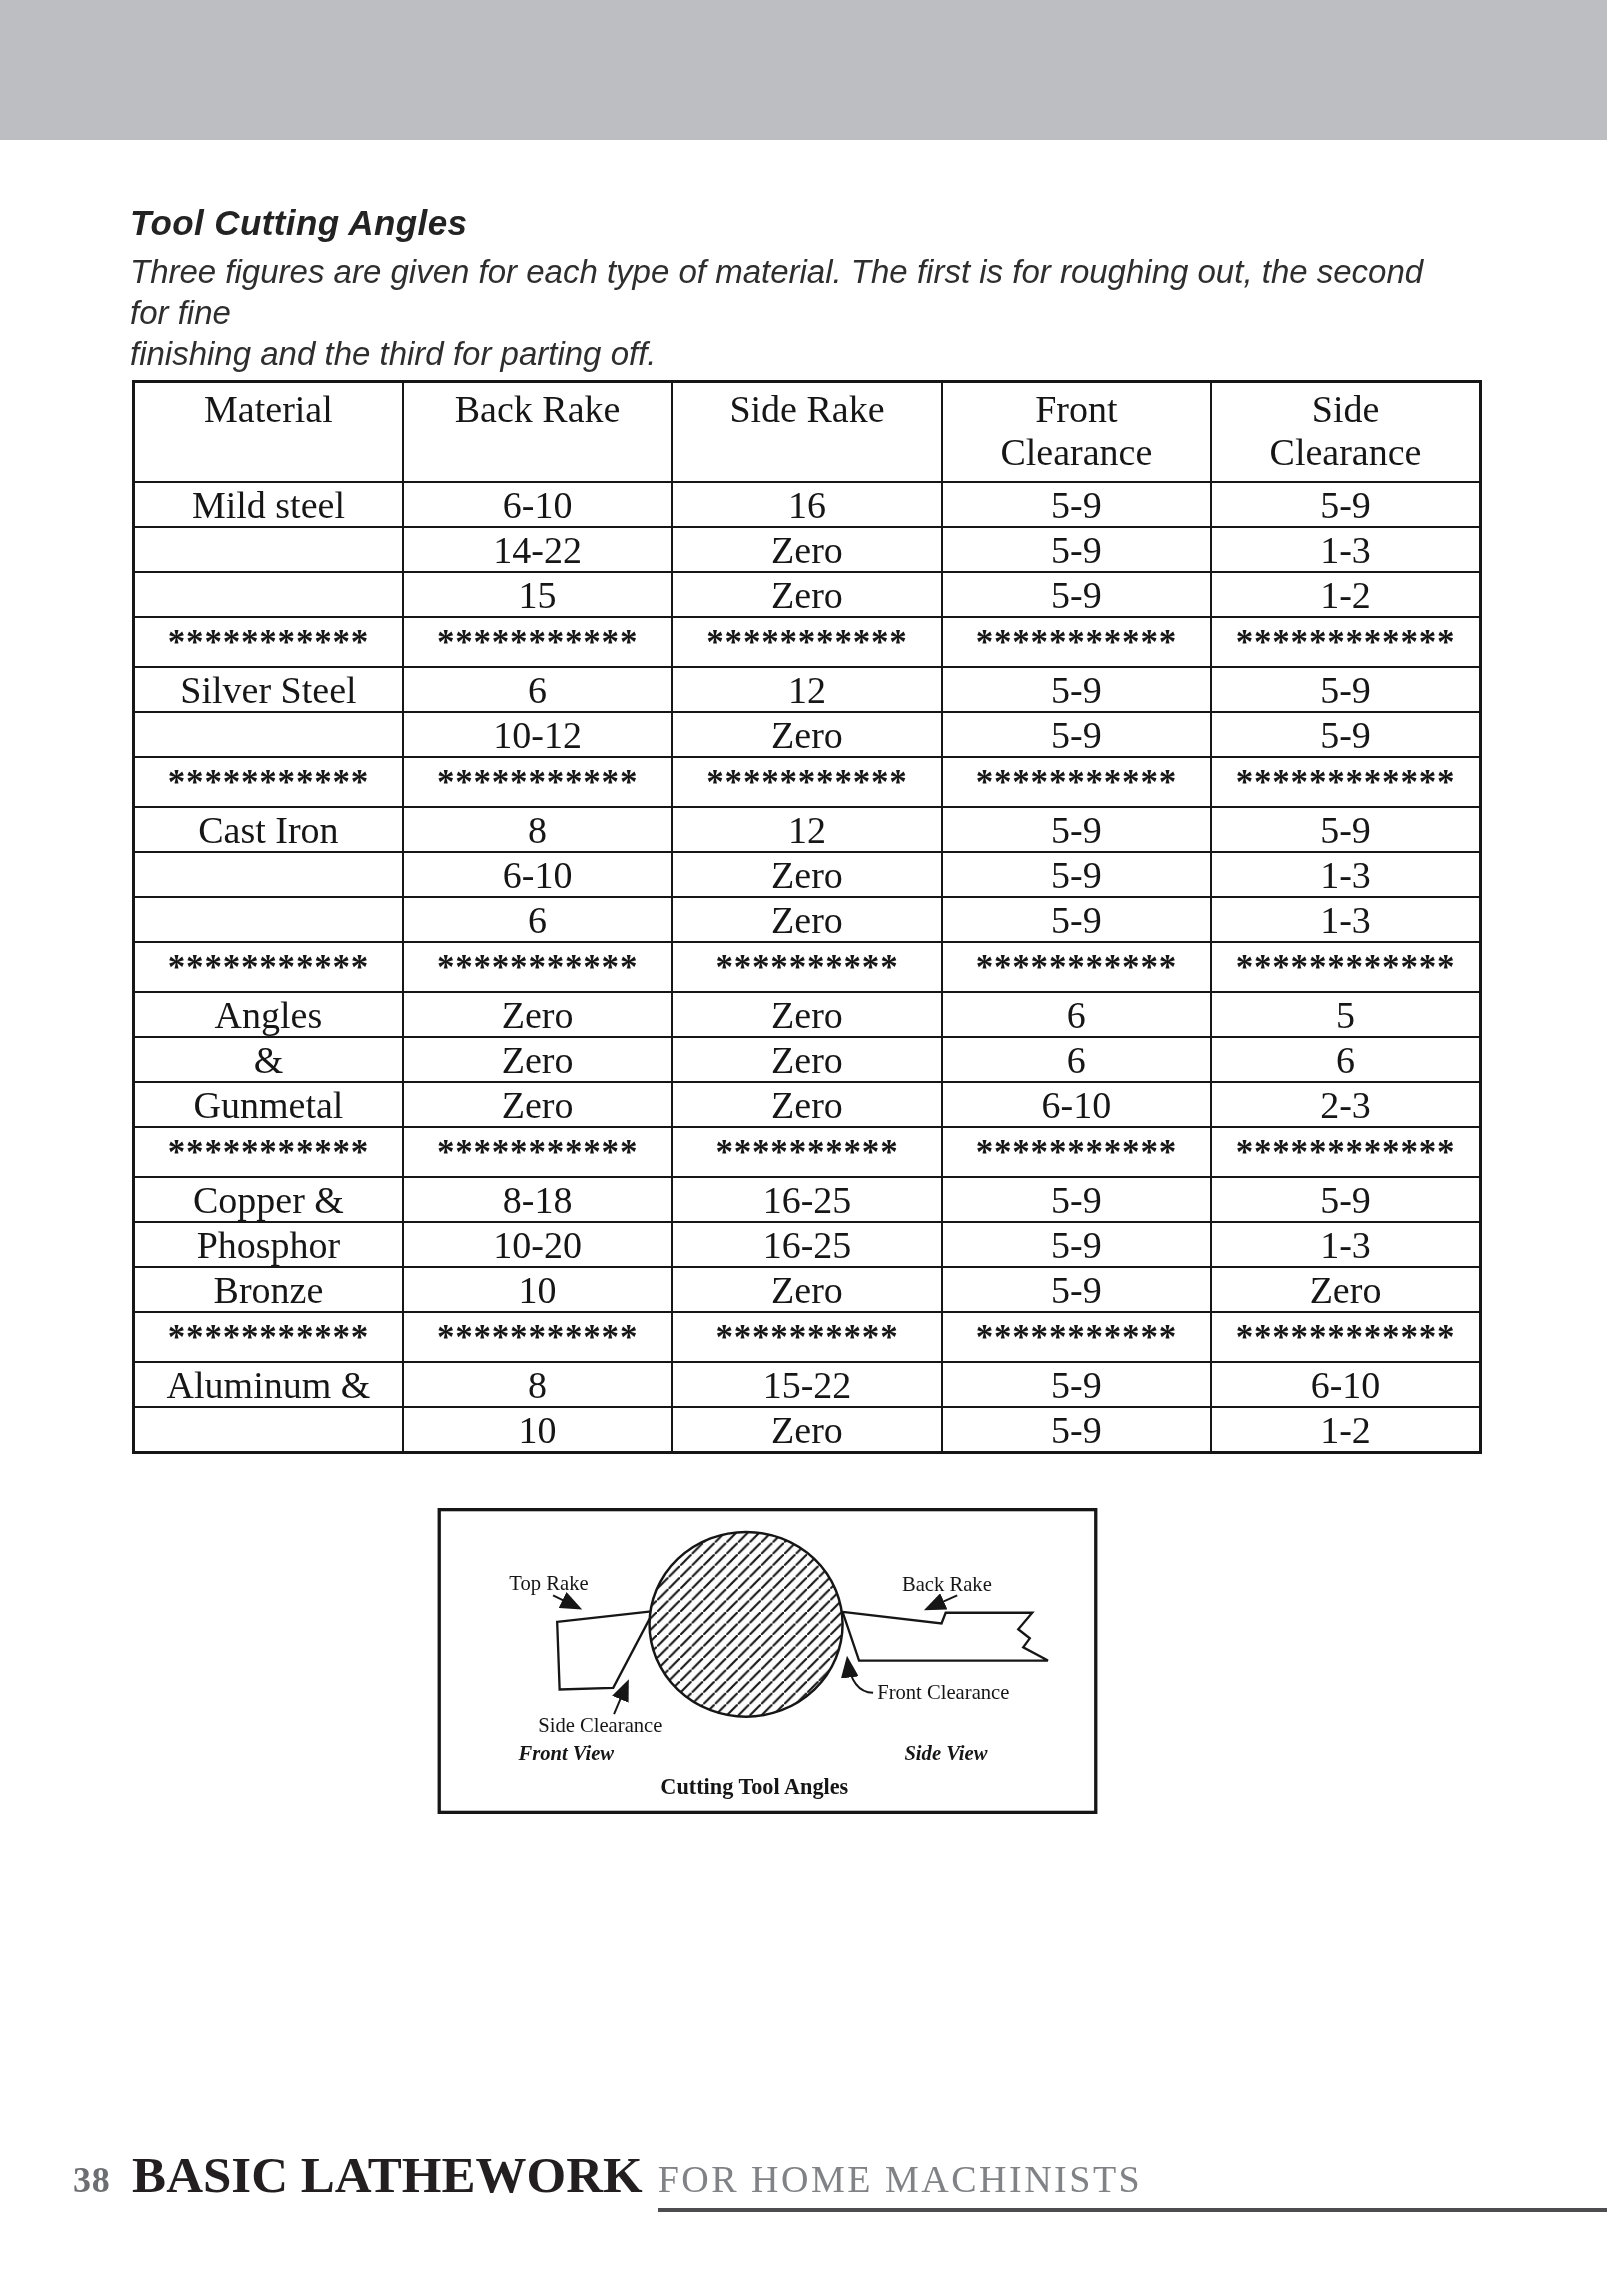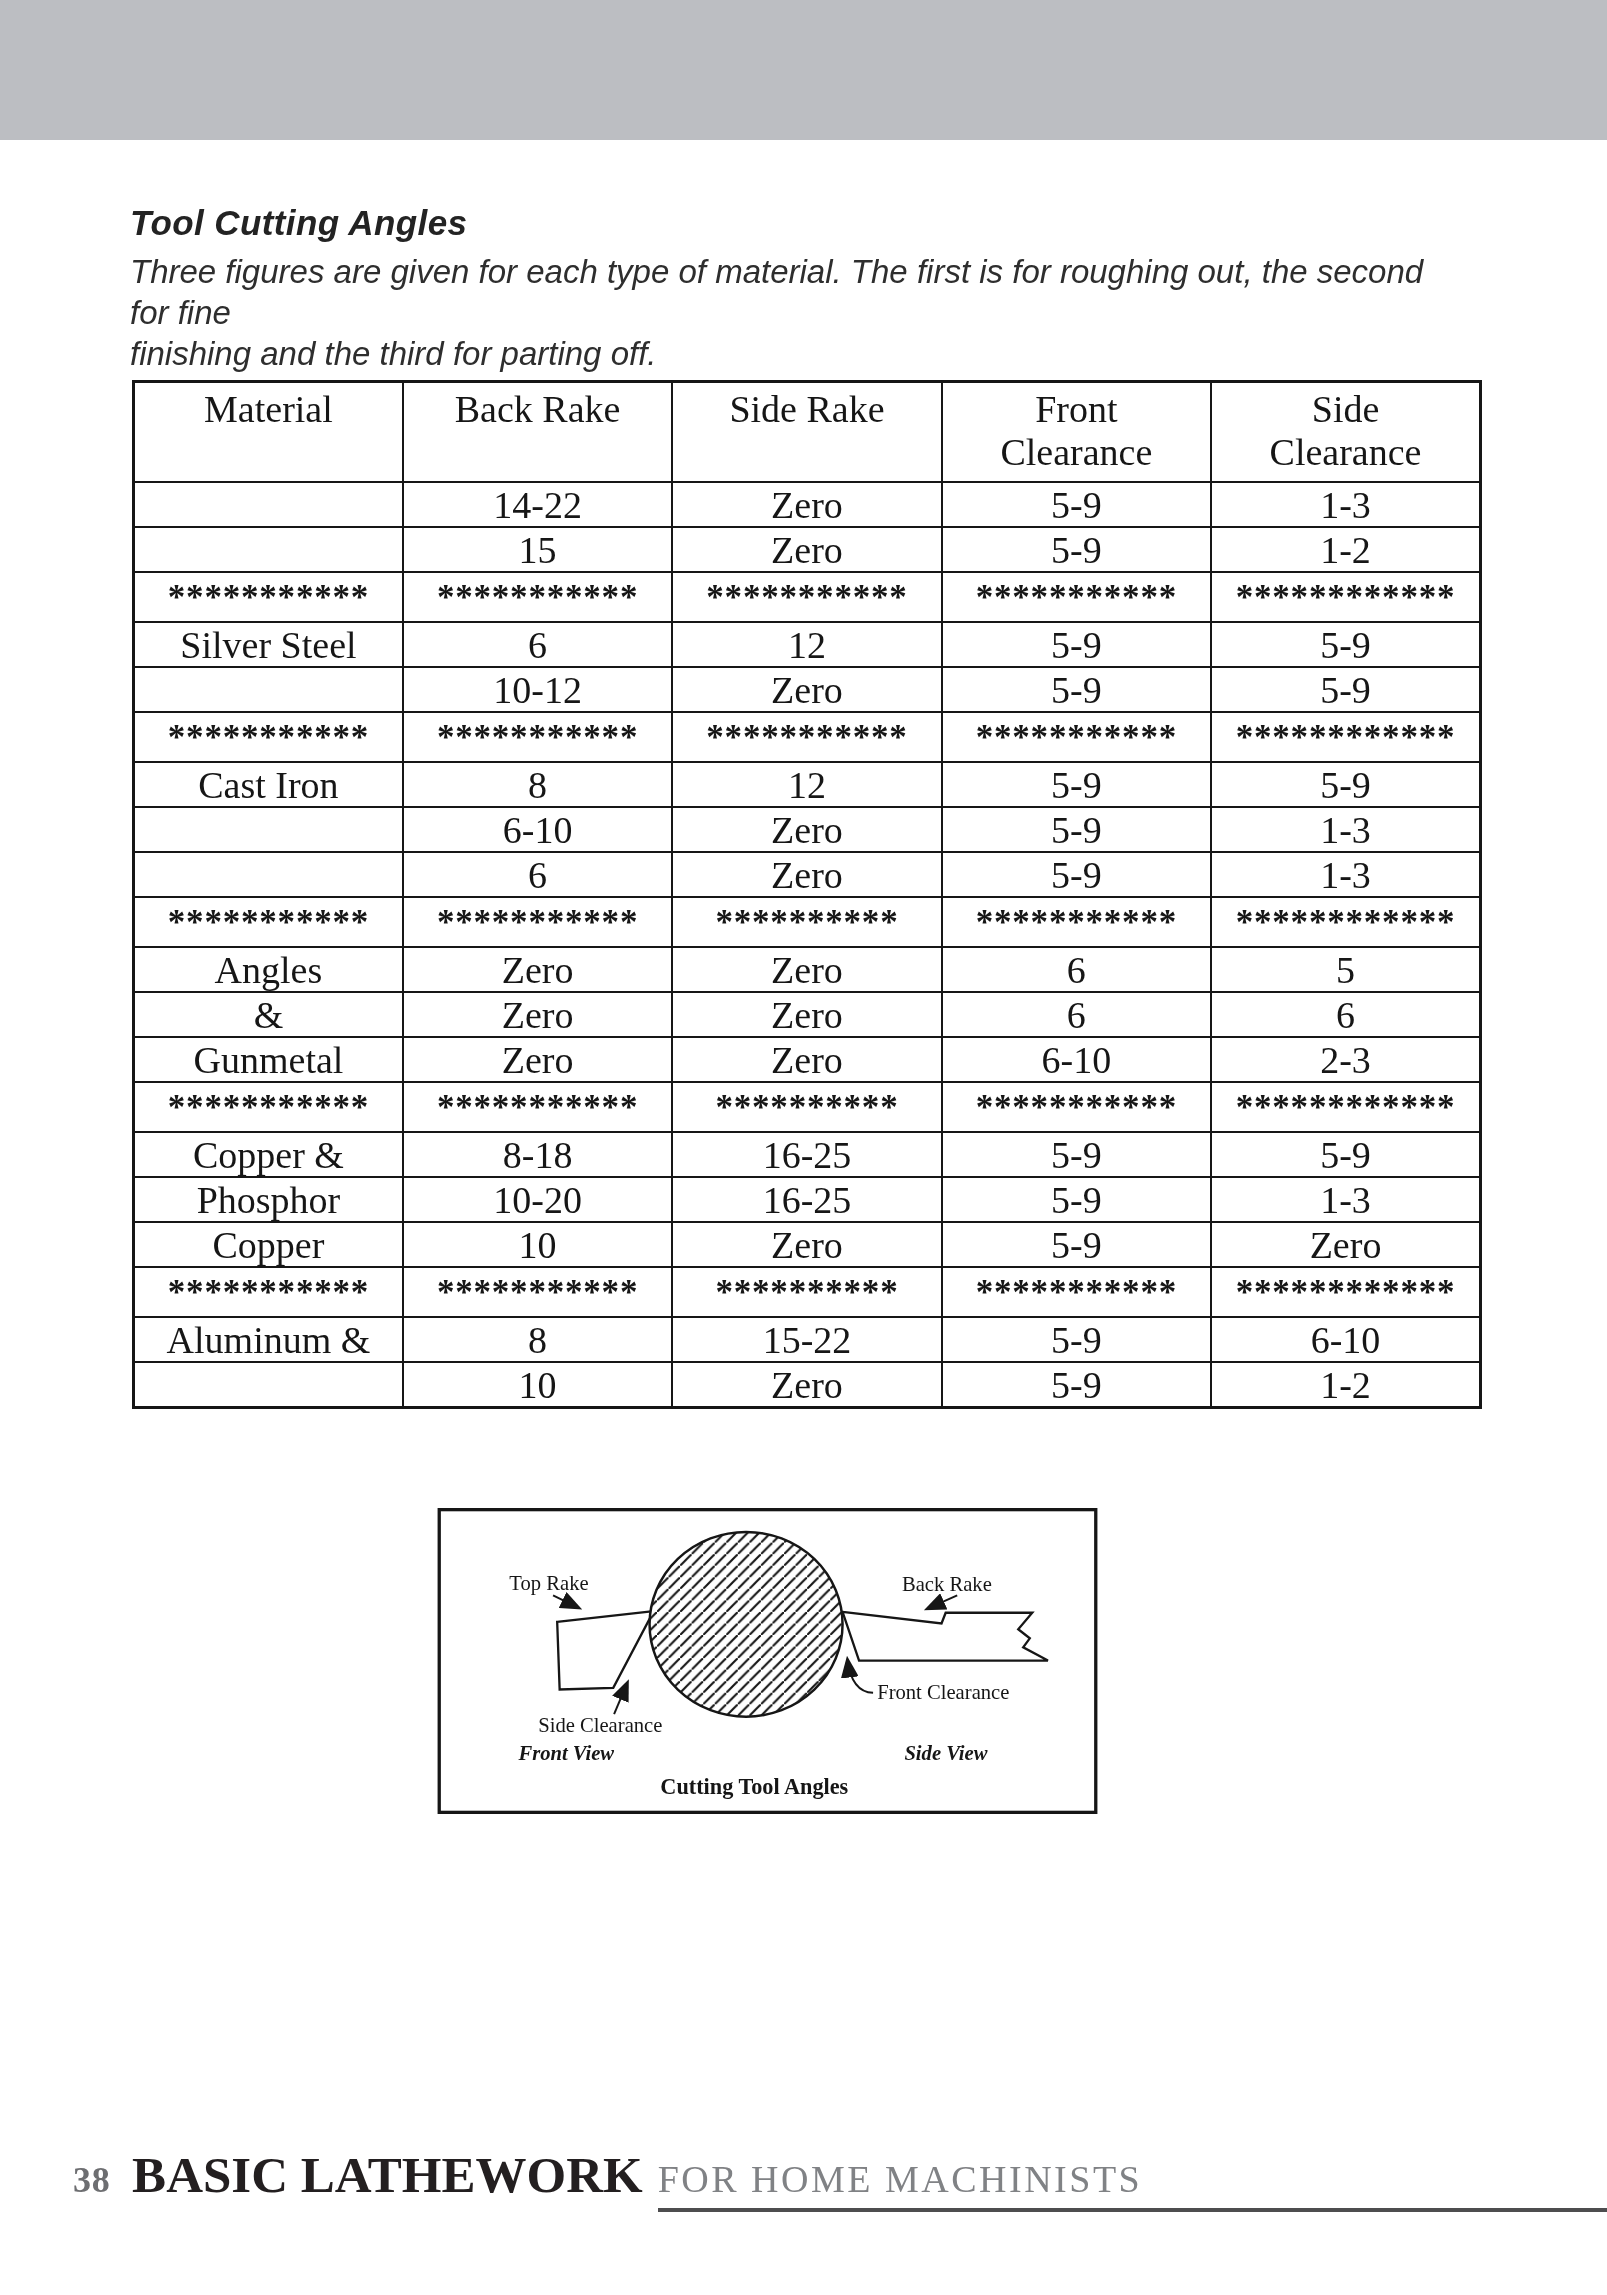--- a/index.html
+++ b/index.html
@@ -126,20 +126,27 @@
           <div>Clearance</div>
         </th>
         <th>
           <div>Side</div>
           <div>Clearance</div>
         </th>
       </tr>
     </thead>
     <tbody>
         <tr>
+          <td>Mild steel</td>
+          <td>6-10</td>
+          <td>16</td>
+          <td>5-9</td>
+          <td>5-9</td>
+        </tr>
+        <tr>
           <td></td>
           <td>14-22</td>
           <td>Zero</td>
           <td>5-9</td>
           <td>1-3</td>
         </tr>
         <tr>
           <td></td>
           <td>15</td>
           <td>Zero</td>
@@ -238,21 +245,21 @@
           <td>5-9</td>
         </tr>
         <tr>
           <td>Phosphor</td>
           <td>10-20</td>
           <td>16-25</td>
           <td>5-9</td>
           <td>1-3</td>
         </tr>
         <tr>
-          <td>Copper</td>
+          <td>Bronze</td>
           <td>10</td>
           <td>Zero</td>
           <td>5-9</td>
           <td>Zero</td>
         </tr>
         <tr class="sep">
           <td>***********</td>
           <td>***********</td>
           <td>**********</td>
           <td>***********</td>

